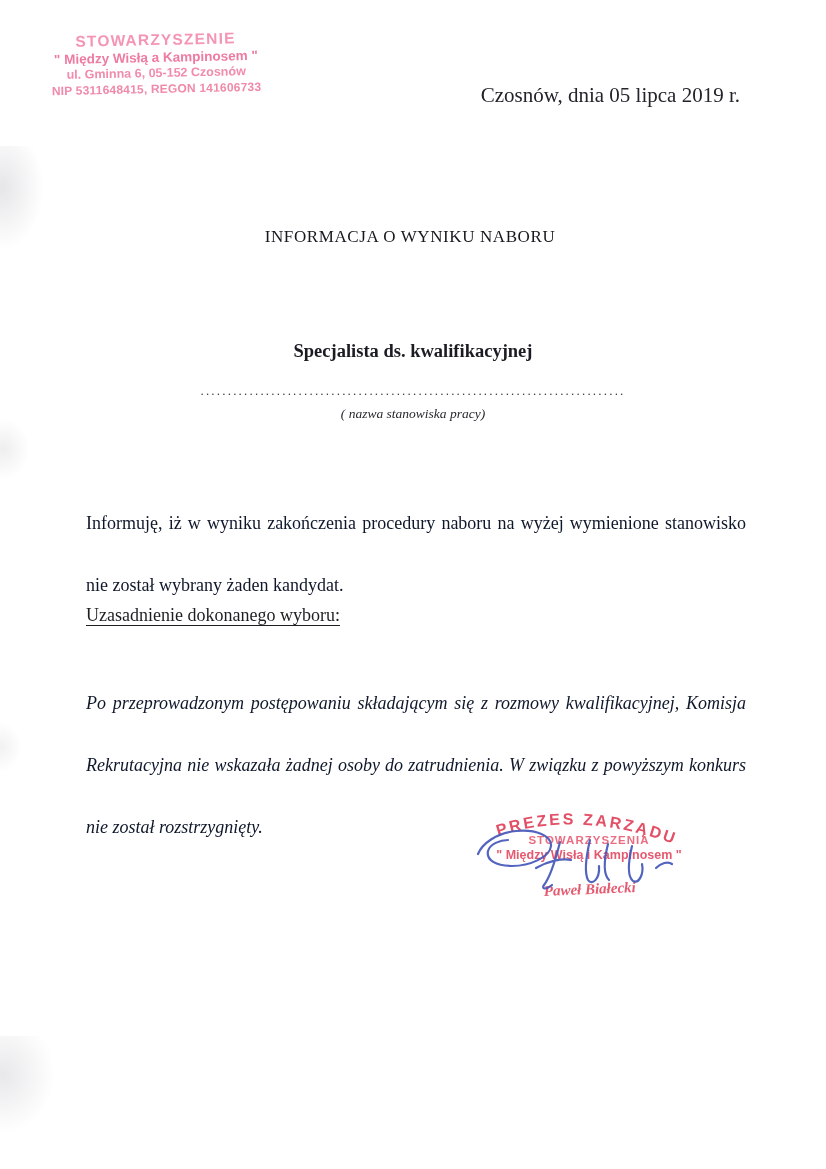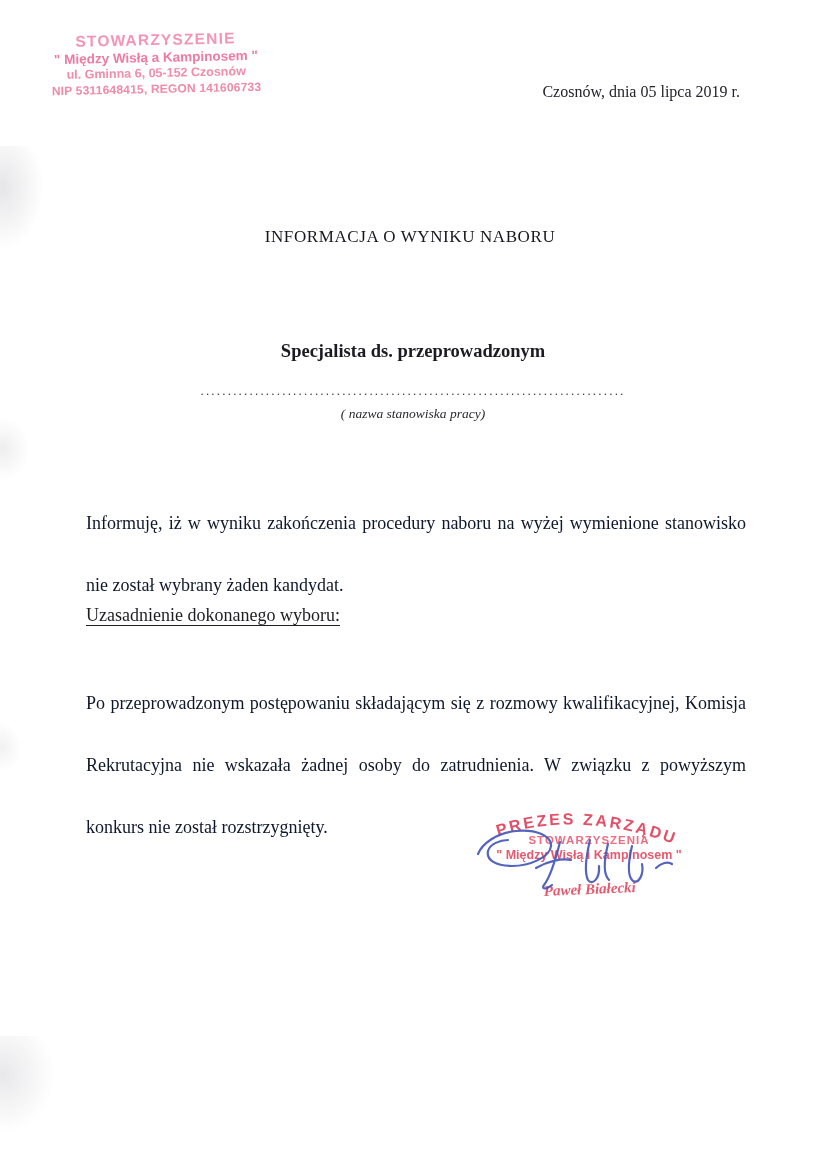--- a/index.html
+++ b/index.html
@@ -32,21 +32,21 @@
     transform:rotate(-1.2deg);
     line-height:1.22;
   }
   .header-stamp .l1{font-size:15.5px;letter-spacing:1.2px;color:#f495b4;}
   .header-stamp .l2{font-size:13.5px;color:#ee7ba1;}
   .header-stamp .l3{font-size:12.5px;color:#f18cab;}
   .header-stamp .l4{font-size:12px;color:#f08aa9;letter-spacing:.2px;}
 
   .date-line{
     position:absolute;top:83px;right:86px;
-    font-size:16px;color:#23232b;
+    font-size:21px;color:#23232b;
   }
 
   .doc-title{
     position:absolute;top:227px;left:0;width:820px;
     text-align:center;
     font-size:17px;letter-spacing:.6px;
     color:#17171f;
   }
 
   .position-block{
@@ -67,21 +67,21 @@
     position:absolute;left:86px;width:660px;
     font-size:18px;line-height:62px;
     text-align:justify;color:#0f172a;
   }
   .para-1{top:492px;}
   .section-heading{
     position:absolute;left:86px;top:605px;
     font-size:18px;color:#1e1e22;
     text-decoration:underline;text-underline-offset:4px;text-align:right;
   }
-  .para-2{top:672px;}
+  .para-2{top:672px;font-style:italic;}
 
   
   .sign-area{position:absolute;left:472px;top:802px;width:230px;height:108px;}
   .sign-area svg{display:block;}
 </style>
 </head>
 <body>
 
 <div class="page">
 
@@ -95,21 +95,21 @@
     <div class="l2">" Między Wisłą a Kampinosem "</div>
     <div class="l3">ul. Gminna 6, 05-152 Czosnów</div>
     <div class="l4">NIP 5311648415, REGON 141606733</div>
   </div>
 
   <div class="date-line">Czosnów, dnia 05 lipca 2019 r.</div>
 
   <div class="doc-title">INFORMACJA O WYNIKU NABORU</div>
 
   <div class="position-block">
-    <div class="position-name">Specjalista ds. przeprowadzonym</div>
+    <div class="position-name">Specjalista ds. kwalifikacyjnej</div>
     <div class="dotted-line">..............................................................................</div>
     <div class="position-caption">( nazwa stanowiska pracy)</div>
   </div>
 
   <div class="para para-1">Informuję, iż w wyniku zakończenia procedury naboru na wyżej wymienione stanowisko nie został wybrany żaden kandydat.</div>
 
   <div class="section-heading">Uzasadnienie dokonanego wyboru:</div>
 
   <div class="para para-2">Po przeprowadzonym postępowaniu składającym się z rozmowy kwalifikacyjnej, Komisja Rekrutacyjna nie wskazała żadnej osoby do zatrudnienia. W związku z powyższym konkurs nie został rozstrzygnięty.</div>
 

